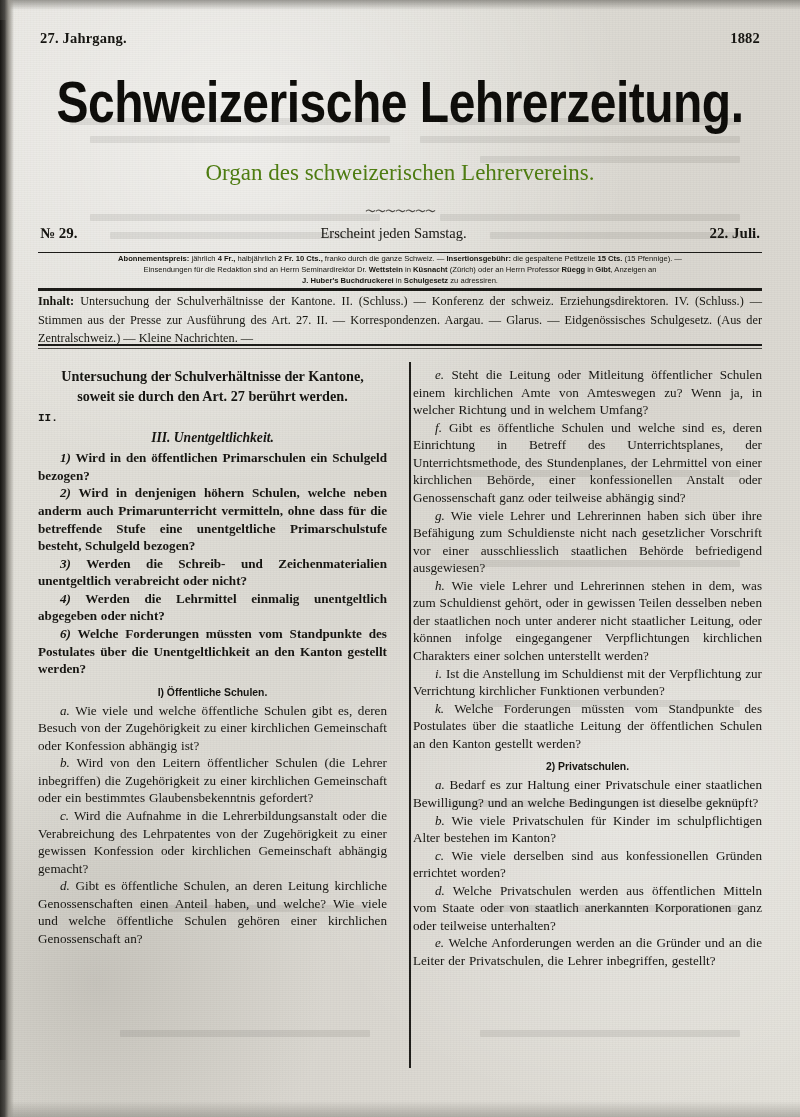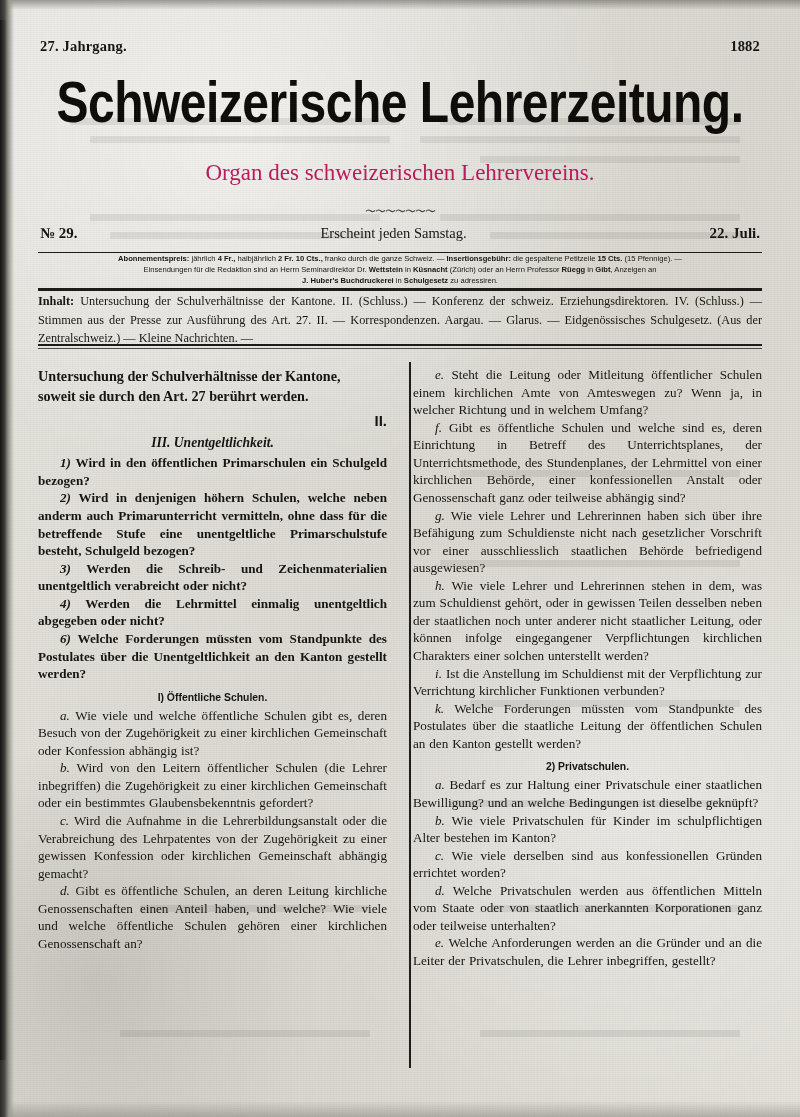--- a/index.html
+++ b/index.html
@@ -47,37 +47,37 @@
   .edge-bottom{
     position:absolute;left:0;bottom:0;width:100%;height:16px;
     background:linear-gradient(0deg,rgba(120,117,110,.45),rgba(200,197,190,0));
     pointer-events:none;
   }
 
   .content{position:absolute;left:0;top:0;width:800px;height:1117px;}
 
   
   .issueline{
-    position:absolute;left:40px;top:38px;width:720px;
+    position:absolute;left:40px;top:30px;width:720px;
     display:flex;justify-content:space-between;align-items:baseline;
     font-family:"Liberation Serif", serif;
     font-weight:bold;font-size:14.5px;letter-spacing:.2px;
   }
   .masthead{
     position:absolute;left:0;top:70px;width:800px;text-align:center;
     font-family:"Liberation Sans", sans-serif;
     font-weight:bold;font-size:48px;letter-spacing:-0.5px;
     color:#0c0b08;
     transform:scaleY(1.18);
     transform-origin:top center;
   }
   .subhead{
     position:absolute;left:0;top:160px;width:800px;text-align:center;
     font-family:"Liberation Serif", serif;
-    font-size:23px;color:#be185d;
+    font-size:23px;color:#4d7c0f;
   }
   .squiggle{
     position:absolute;left:0;top:204px;width:800px;text-align:center;
     font-size:11px;color:#4a4843;letter-spacing:-1px;
     font-family:"Liberation Serif", serif;
   }
   .meta{
     position:absolute;left:40px;top:225px;width:720px;
     display:flex;justify-content:space-between;align-items:baseline;
     font-family:"Liberation Serif", serif;font-size:15px;
@@ -114,25 +114,25 @@
   }
   .col{width:349px;}
   .colrule{
     position:absolute;left:409px;top:362px;width:1.6px;height:706px;
     background:#1d1c18;
   }
 
   .art-title{
     font-family:"Liberation Serif", serif;
     font-weight:bold;font-size:14.2px;line-height:1.42;
-    margin:0 0 2px 0;
+    text-align:center;margin:0 0 2px 0;
   }
   .part-num{
-    text-align:right;font-weight:bold;font-size:15px;margin:6px 0 4px 0;
-    font-family:Liberation Sans, sans-serif;
+    text-align:left;font-weight:bold;font-size:11px;margin:6px 0 4px 0;
+    font-family:Liberation Mono, monospace;
   }
   .sec-head{
     text-align:center;font-style:italic;font-weight:bold;font-size:13.6px;
     margin:6px 0 3px 0;font-family:"Liberation Serif", serif;
   }
   .sub-head{
     text-align:center;font-weight:bold;font-size:10.4px;
     margin:9px 0 4px 0;font-family:"Liberation Sans", sans-serif;
   }
   p.q{

